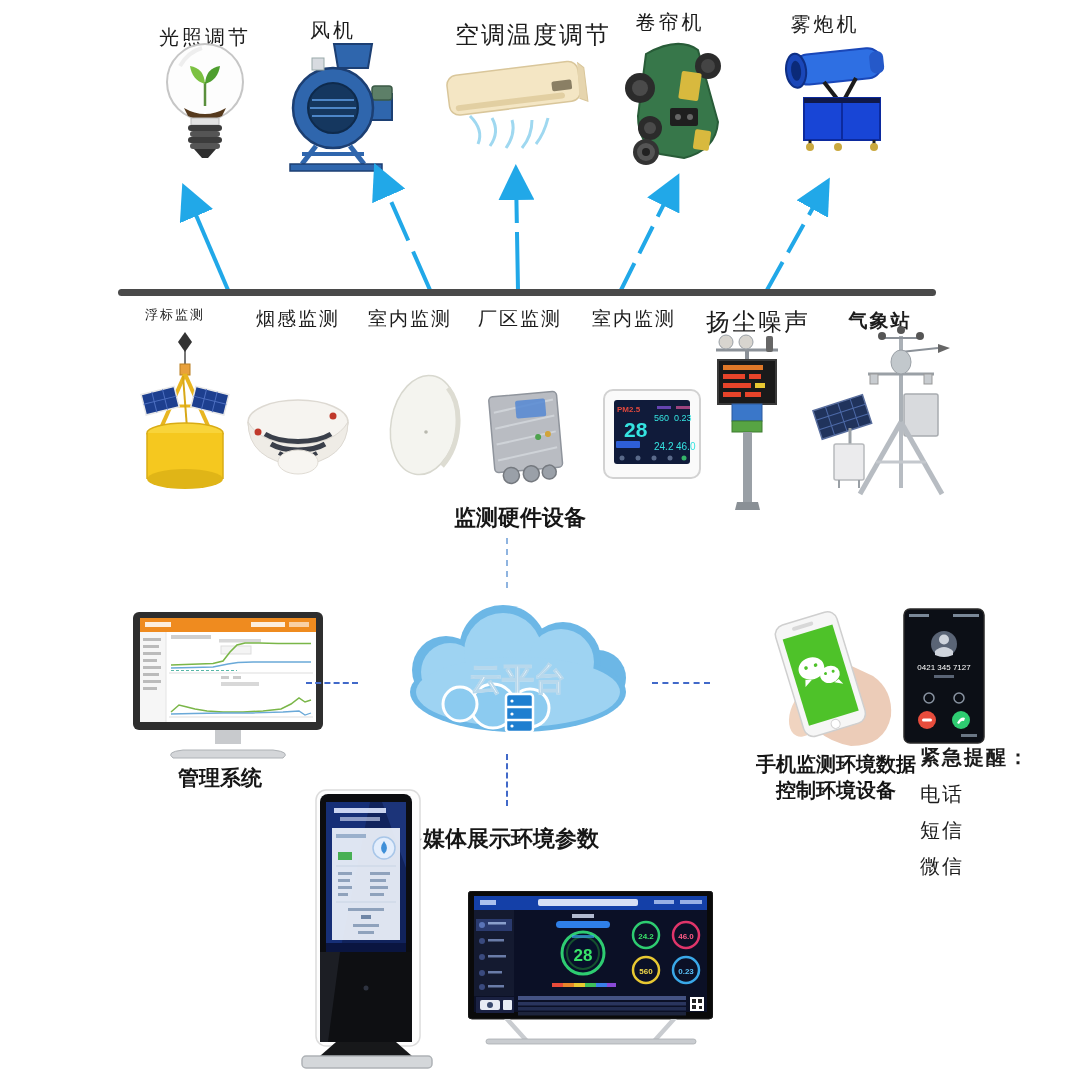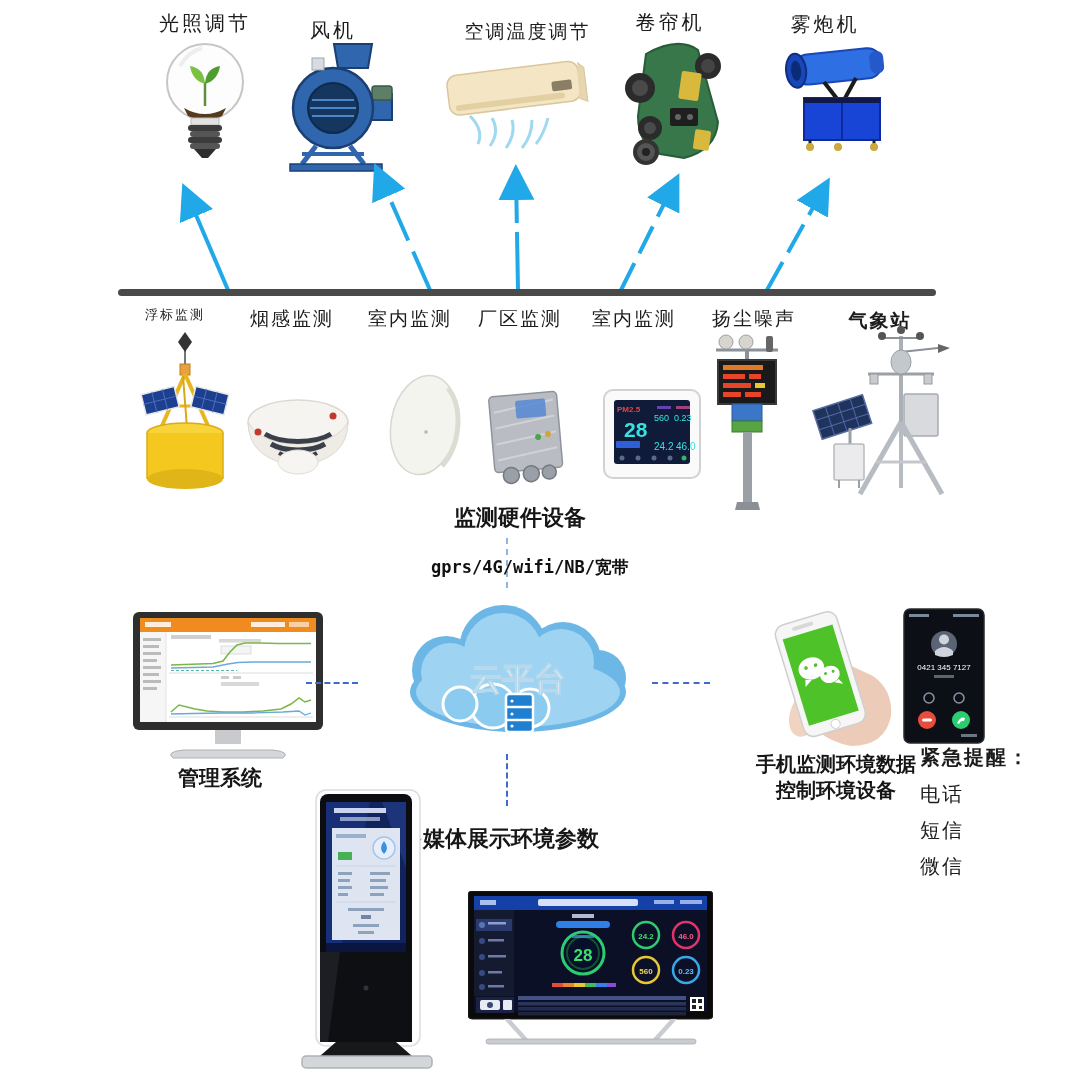--- a/index.html
+++ b/index.html
@@ -14,23 +14,23 @@
          letter-spacing:2px;white-space:nowrap;}
   .vdash{border-left:2px dashed #8fb4e0;width:0;}
   .hdash{border-top:2px dashed #4169c9;height:0;}
   svg{display:block;}
 </style>
 </head>
 <body>
 
 <div id="canvas">
 
-  <div class="abs klabel" style="left:150px;top:10px;width:110px;">光照调节</div>
+  <div class="abs klabel" style="left:150px;top:24px;width:110px;">光照调节</div>
   <div class="abs klabel" style="left:283px;top:17px;width:100px;">风机</div>
-  <div class="abs klabel" style="left:455px;top:19px;width:145px;font-size:19px;letter-spacing:2px;">空调温度调节</div>
+  <div class="abs klabel" style="left:455px;top:19px;width:145px;font-size:24px;letter-spacing:2px;">空调温度调节</div>
   <div class="abs klabel" style="left:625px;top:9px;width:90px;">卷帘机</div>
   <div class="abs klabel" style="left:782px;top:11px;width:86px;">雾炮机</div>
 
   <div class="abs" style="left:158px;top:36px;">
     <svg width="95" height="128" viewBox="0 0 95 128">
       <circle cx="47" cy="46" r="38" fill="#fdfdfd" stroke="#c6c6c6" stroke-width="2"></circle>
       <path d="M22,30 Q30,16 44,12" stroke="#eeeeee" stroke-width="4" fill="none"></path>
       <path d="M26,72 Q47,84 68,72 L64,80 Q47,88 30,80 Z" fill="#563a1d"></path>
       <path d="M47,70 L47,46" stroke="#5a8f3c" stroke-width="2.5" fill="none"></path>
       <path d="M47,48 Q34,44 32,30 Q46,32 47,48" fill="#7cc142"></path>
@@ -128,25 +128,25 @@
     <line x1="228" y1="290" x2="187" y2="194" stroke="#21a8e8" stroke-width="4" marker-end="url(#ah)"></line>
     <line x1="430" y1="290" x2="379" y2="174" stroke="#21a8e8" stroke-width="4" stroke-dasharray="42 12" marker-end="url(#ah)"></line>
     <line x1="518" y1="290" x2="516" y2="176" stroke="#21a8e8" stroke-width="4" stroke-dasharray="58 9" marker-end="url(#ah)"></line>
     <line x1="621" y1="290" x2="674" y2="184" stroke="#21a8e8" stroke-width="4" stroke-dasharray="30 11" marker-end="url(#ah)"></line>
     <line x1="767" y1="290" x2="824" y2="188" stroke="#21a8e8" stroke-width="4" stroke-dasharray="32 11" marker-end="url(#ah)"></line>
   </svg>
 
   <div class="abs" style="left:118px;top:289px;width:818px;height:7px;background:#4a4a4a;border-radius:4px;"></div>
 
   <div class="abs klabel" style="left:127px;top:306px;width:96px;font-size:13px;letter-spacing:2px;">浮标监测</div>
-  <div class="abs klabel" style="left:244px;top:306px;width:96px;font-size:19px;letter-spacing:2px;">烟感监测</div>
+  <div class="abs klabel" style="left:250px;top:306px;width:96px;font-size:19px;letter-spacing:2px;">烟感监测</div>
   <div class="abs klabel" style="left:362px;top:306px;width:96px;font-size:19px;letter-spacing:2px;">室内监测</div>
   <div class="abs klabel" style="left:466px;top:306px;width:96px;font-size:19px;letter-spacing:2px;text-align:right;">厂区监测</div>
   <div class="abs klabel" style="left:586px;top:306px;width:96px;font-size:19px;letter-spacing:2px;">室内监测</div>
-  <div class="abs klabel" style="left:706px;top:306px;width:96px;font-size:19px;letter-spacing:2px;">扬尘噪声</div>
+  <div class="abs klabel" style="left:706px;top:306px;width:96px;font-size:24px;letter-spacing:2px;">扬尘噪声</div>
   <div class="abs klabel" style="left:842px;top:308px;width:76px;font-size:19px;letter-spacing:2px;font-weight:bold;">气象站</div>
 
   <div class="abs" style="left:135px;top:330px;">
     <svg width="100" height="166" viewBox="0 0 100 166">
       <line x1="50" y1="6" x2="50" y2="42" stroke="#777" stroke-width="2"></line>
       <polygon points="50,2 57,12 50,22 43,12" fill="#333"></polygon>
       <rect x="45" y="34" width="10" height="11" fill="#e8a13c" stroke="#b97f20"></rect>
       <line x1="50" y1="44" x2="26" y2="98" stroke="#e8b520" stroke-width="4"></line>
       <line x1="50" y1="44" x2="74" y2="98" stroke="#e8b520" stroke-width="4"></line>
       <line x1="34" y1="76" x2="66" y2="76" stroke="#e8b520" stroke-width="3"></line>
@@ -281,21 +281,20 @@
       </g>
       <line x1="52" y1="102" x2="52" y2="128" stroke="#9aa0a6" stroke-width="3"></line>
       <rect x="36" y="118" width="30" height="36" rx="2" fill="#ebebed" stroke="#b8babd" stroke-width="1.5"></rect>
       <line x1="41" y1="154" x2="41" y2="162" stroke="#9aa0a6" stroke-width="2"></line>
       <line x1="61" y1="154" x2="61" y2="162" stroke="#9aa0a6" stroke-width="2"></line>
     </svg>
   </div>
 
   <div class="abs slabel" style="left:430px;top:503px;width:180px;font-size:22px;">监测硬件设备</div>
   <div class="abs vdash" style="left:506px;top:538px;height:50px;"></div>
-  <div class="abs" style="left:410px;top:556px;width:240px;text-align:center;font-family:'DejaVu Sans Mono','Liberation Mono',monospace;font-weight:700;font-size:17px;color:#111;">gprs/4G/wifi/NB/宽带</div>
 
   <div class="abs" style="left:133px;top:612px;">
     <svg width="190" height="152" viewBox="0 0 190 152">
       <rect x="0" y="0" width="190" height="118" rx="6" fill="#2e2e2e"></rect>
       <rect x="7" y="6" width="176" height="104" fill="#ffffff"></rect>
       <rect x="7" y="6" width="176" height="14" fill="#ef8b1f"></rect>
       <rect x="12" y="10" width="26" height="5" fill="#ffffff" opacity="0.85"></rect>
       <rect x="118" y="10" width="34" height="5" fill="#ffffff" opacity="0.85"></rect>
       <rect x="156" y="10" width="20" height="5" fill="#ffffff" opacity="0.6"></rect>
       <rect x="7" y="20" width="26" height="90" fill="#f6f6f6"></rect>

